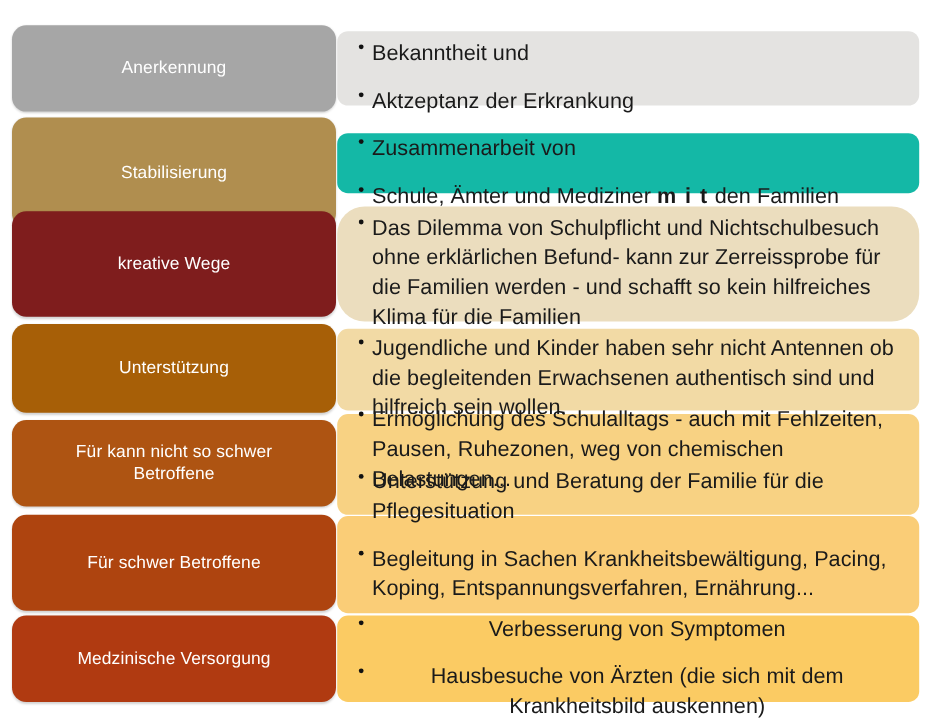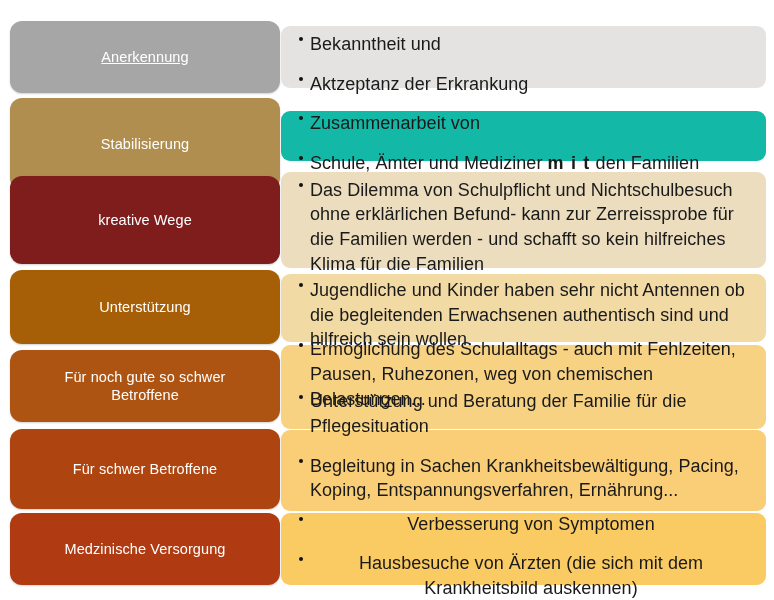--- a/index.html
+++ b/index.html
@@ -84,56 +84,56 @@
   }
   .panel li b {
     font-weight: 700;
     letter-spacing: 1.2px;
   }
 </style>
 </head>
 <body>
 
 <div id="diagram">
-    <div class="chip" style="top: 21px; height: 72px; background: rgb(166, 166, 166); text-decoration: underline;">
+    <div class="chip" style="top: 21px; height: 72px; background: rgb(166, 166, 166);">
       <span class="chip-label">Anerkennung</span>
     </div>
     <div class="panel" style="top: 26px; height: 62px; background: rgb(228, 227, 225);">
       <ul>
         <li><span class="dot"></span><span>Bekanntheit und</span></li>
         <li><span class="dot"></span><span>Aktzeptanz der Erkrankung</span></li>
       </ul>
     </div>
     <div class="chip" style="top: 98px; height: 92px; background: rgb(176, 142, 79);">
       <span class="chip-label">Stabilisierung</span>
     </div>
     <div class="panel" style="top: 111px; height: 50px; background: #14b8a6;">
       <ul>
         <li><span class="dot"></span><span>Zusammenarbeit von</span></li>
         <li><span class="dot"></span><span>Schule, Ämter und Mediziner  <b>m i t</b> den Familien</span></li>
       </ul>
     </div>
     <div class="chip" style="top: 176px; height: 88px; background: #7f1d1d;">
       <span class="chip-label">kreative Wege</span>
     </div>
-    <div class="panel" style="top: 172px; height: 96px; background: rgb(235, 221, 190);">
+    <div class="panel" style="top: 172px; height: 96px; background: rgb(235, 221, 190); border-radius: 23px;">
       <ul>
         <li><span class="dot"></span><span>Das Dilemma von Schulpflicht und Nichtschulbesuch ohne erklärlichen Befund- kann zur Zerreissprobe für die Familien werden - und schafft so kein hilfreiches Klima für die Familien</span></li>
       </ul>
     </div>
     <div class="chip" style="top: 270px; height: 74px; background: rgb(167, 95, 7);">
       <span class="chip-label">Unterstützung</span>
     </div>
     <div class="panel" style="top: 274px; height: 68px; background: rgb(242, 218, 165);">
       <ul>
         <li><span class="dot"></span><span>Jugendliche und Kinder haben sehr nicht Antennen ob die begleitenden Erwachsenen authentisch sind und hilfreich sein wollen.</span></li>
       </ul>
     </div>
     <div class="chip" style="top: 350px; height: 72px; background: rgb(174, 84, 18);">
-      <span class="chip-label">Für noch gute so schwer
+      <span class="chip-label">Für kann nicht so schwer
 Betroffene</span>
     </div>
     <div class="panel" style="top: 345px; height: 84px; background: rgb(248, 210, 131);">
       <ul>
         <li><span class="dot"></span><span>Ermöglichung des Schulalltags - auch mit Fehlzeiten, Pausen, Ruhezonen, weg von chemischen Belastungen...</span></li>
         <li><span class="dot"></span><span>oder evt. Hausunterricht</span></li>
       </ul>
     </div>
     <div class="chip" style="top: 429px; height: 80px; background: rgb(174, 68, 15);">
       <span class="chip-label">Für schwer Betroffene</span>

